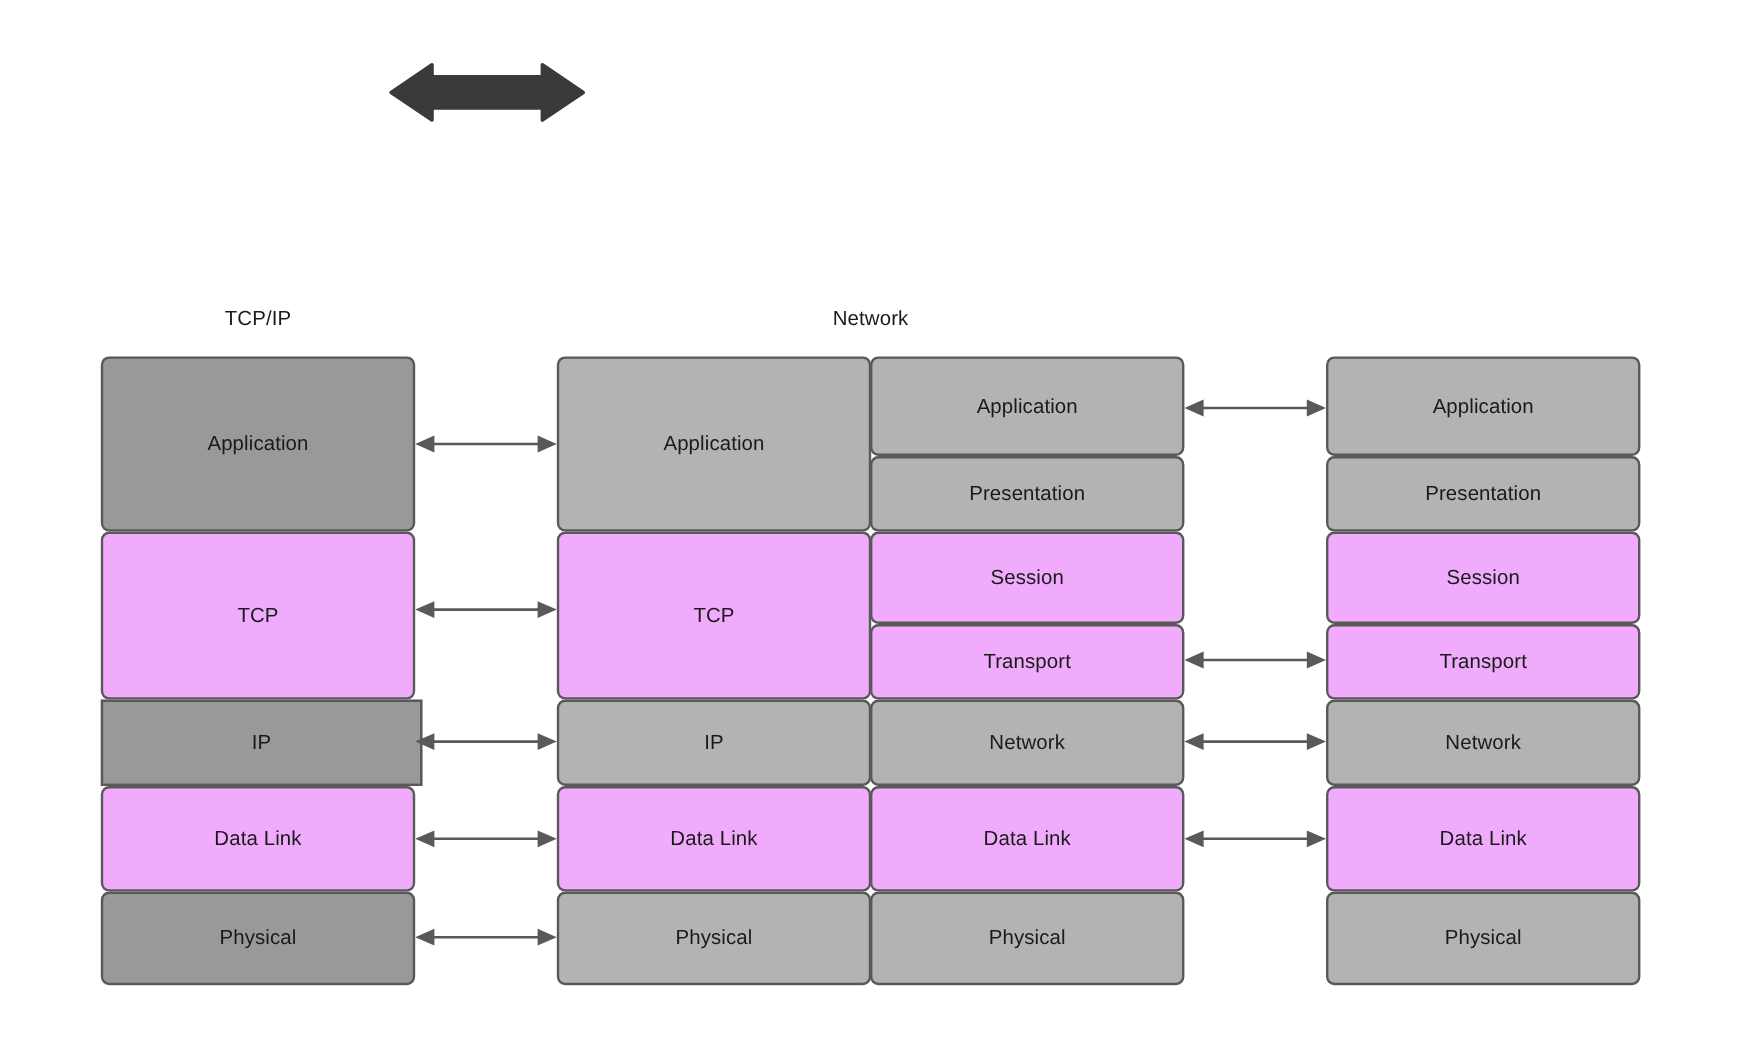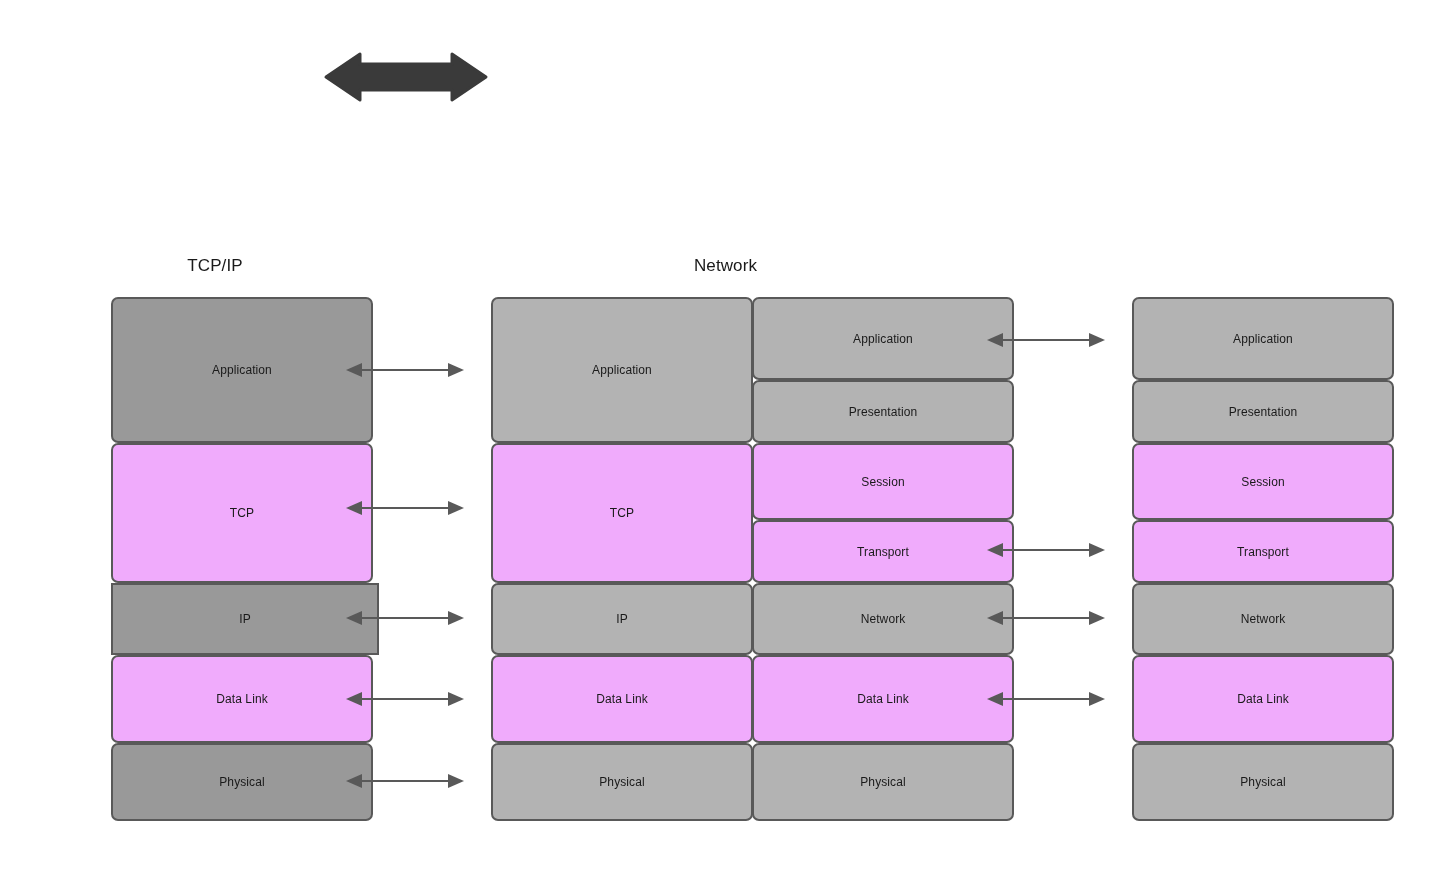--- a/index.html
+++ b/index.html
@@ -22,25 +22,24 @@
   }
 
   .layer-box{
     position:absolute;
     box-sizing:border-box;
     border:2.2px solid #595959;
     border-radius:7px;
     display:flex;
     align-items:center;
     justify-content:center;
-    font-size:12px;
+    font-size:17px;
     color:#1a1a1a;
     letter-spacing:0.1px;
     white-space:nowrap;
-    margin-left:27px;
   }
   .fill-dark{background:#999999;}
   .fill-mid{background:#b3b3b3;}
   .fill-white{background:#f0abfc;}
 
   .conn-arrow{position:absolute;}
   .block-arrow{position:absolute;}
 </style>
 </head>
 <body>

